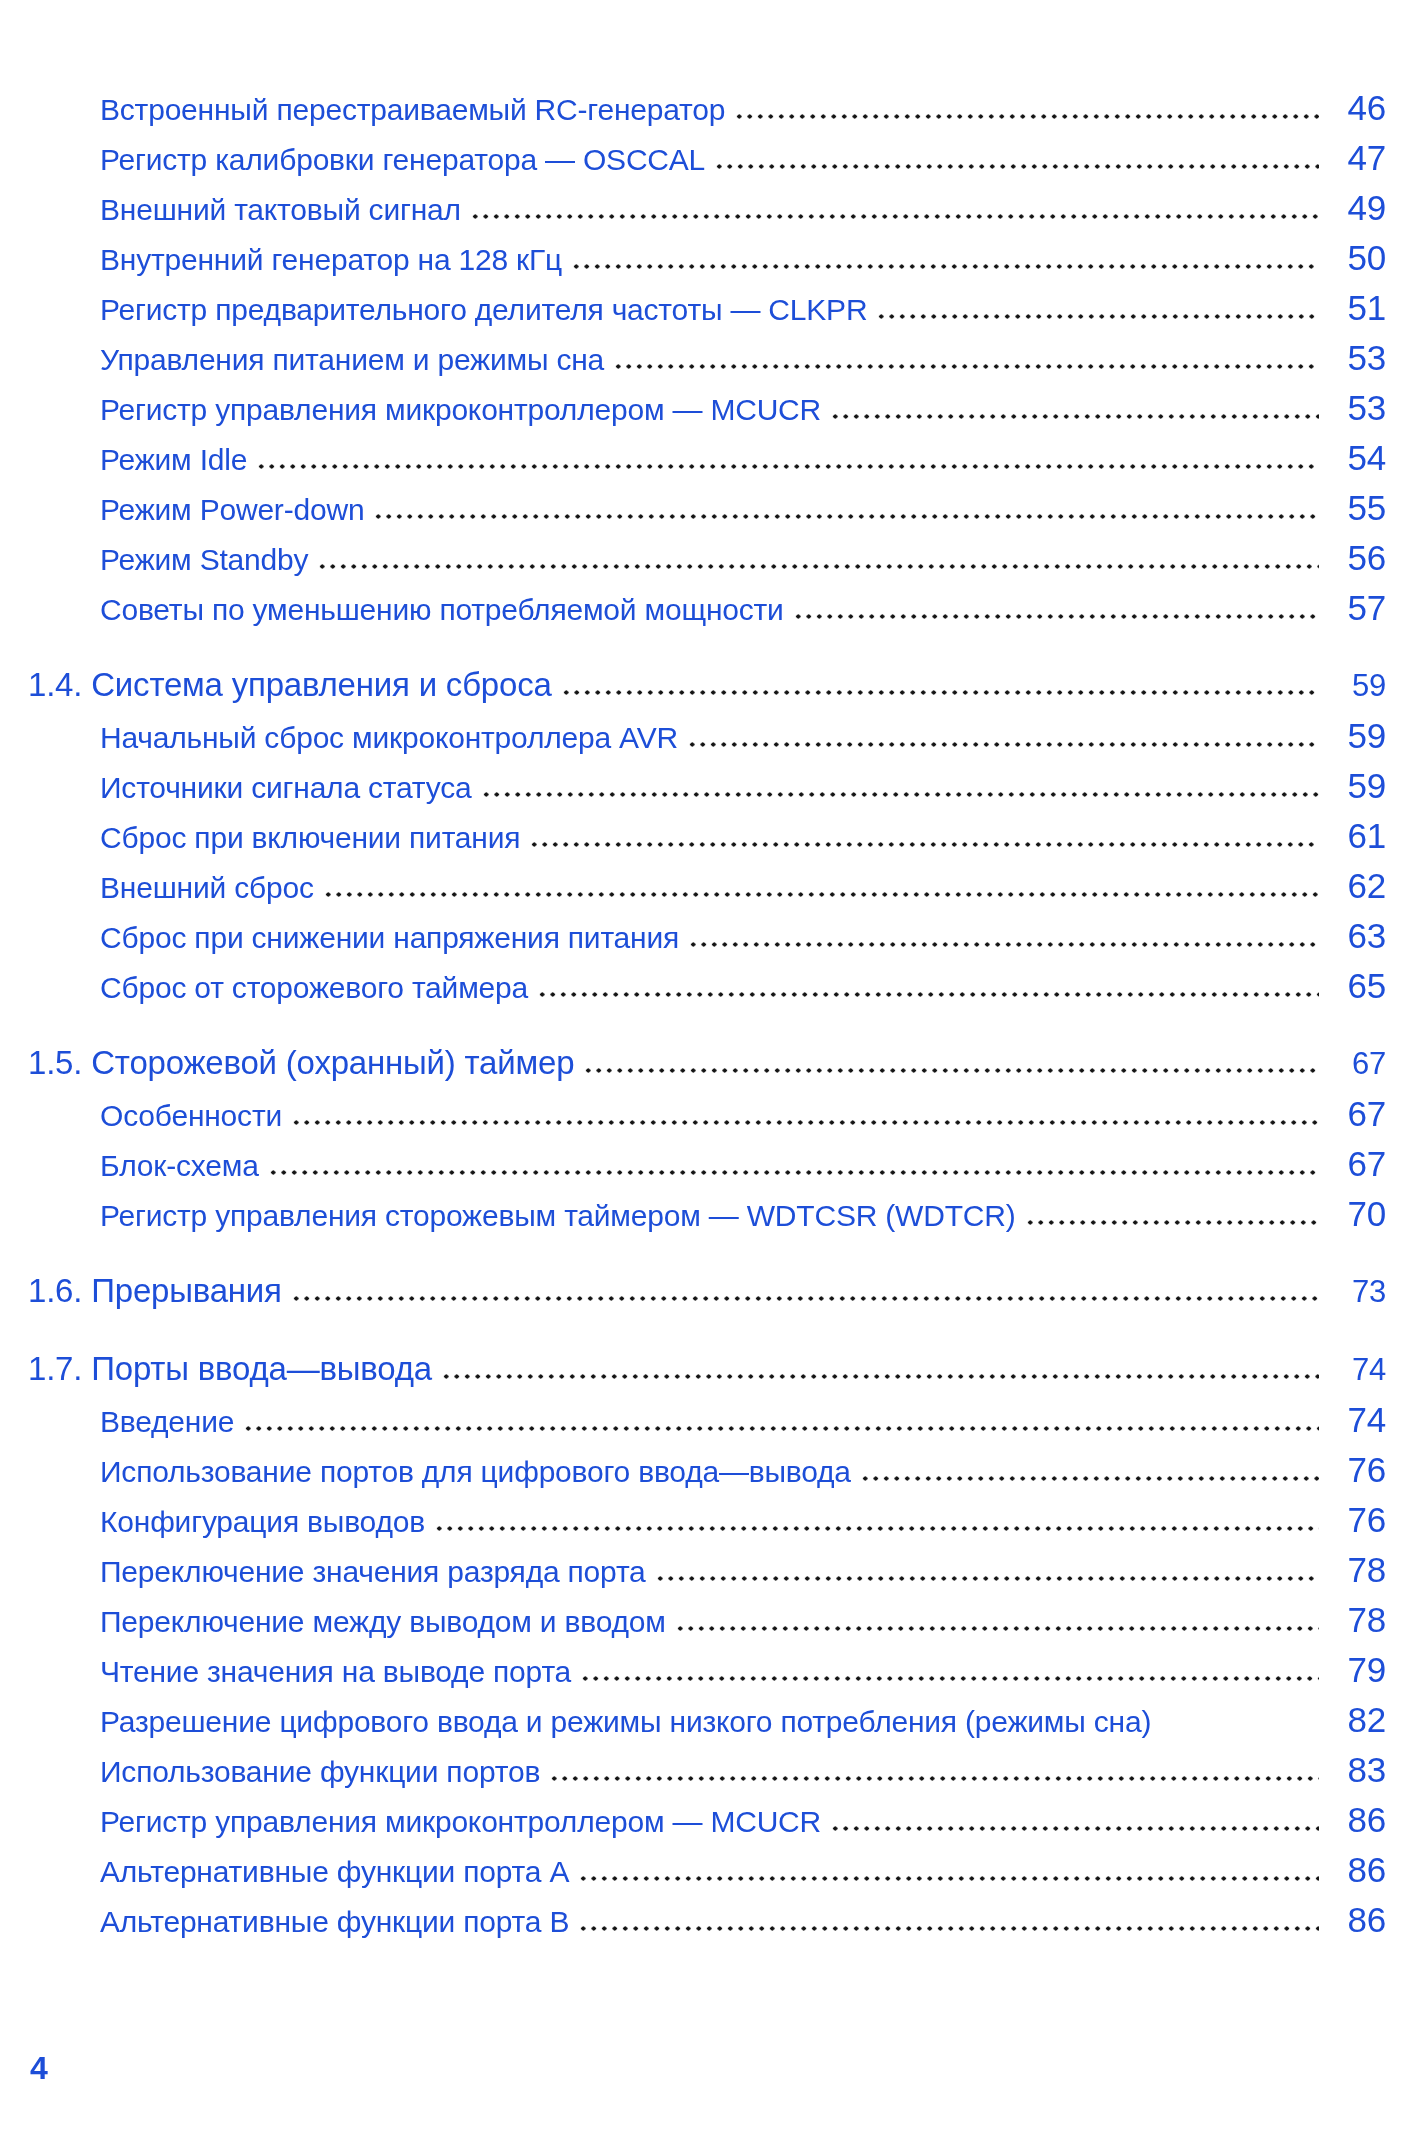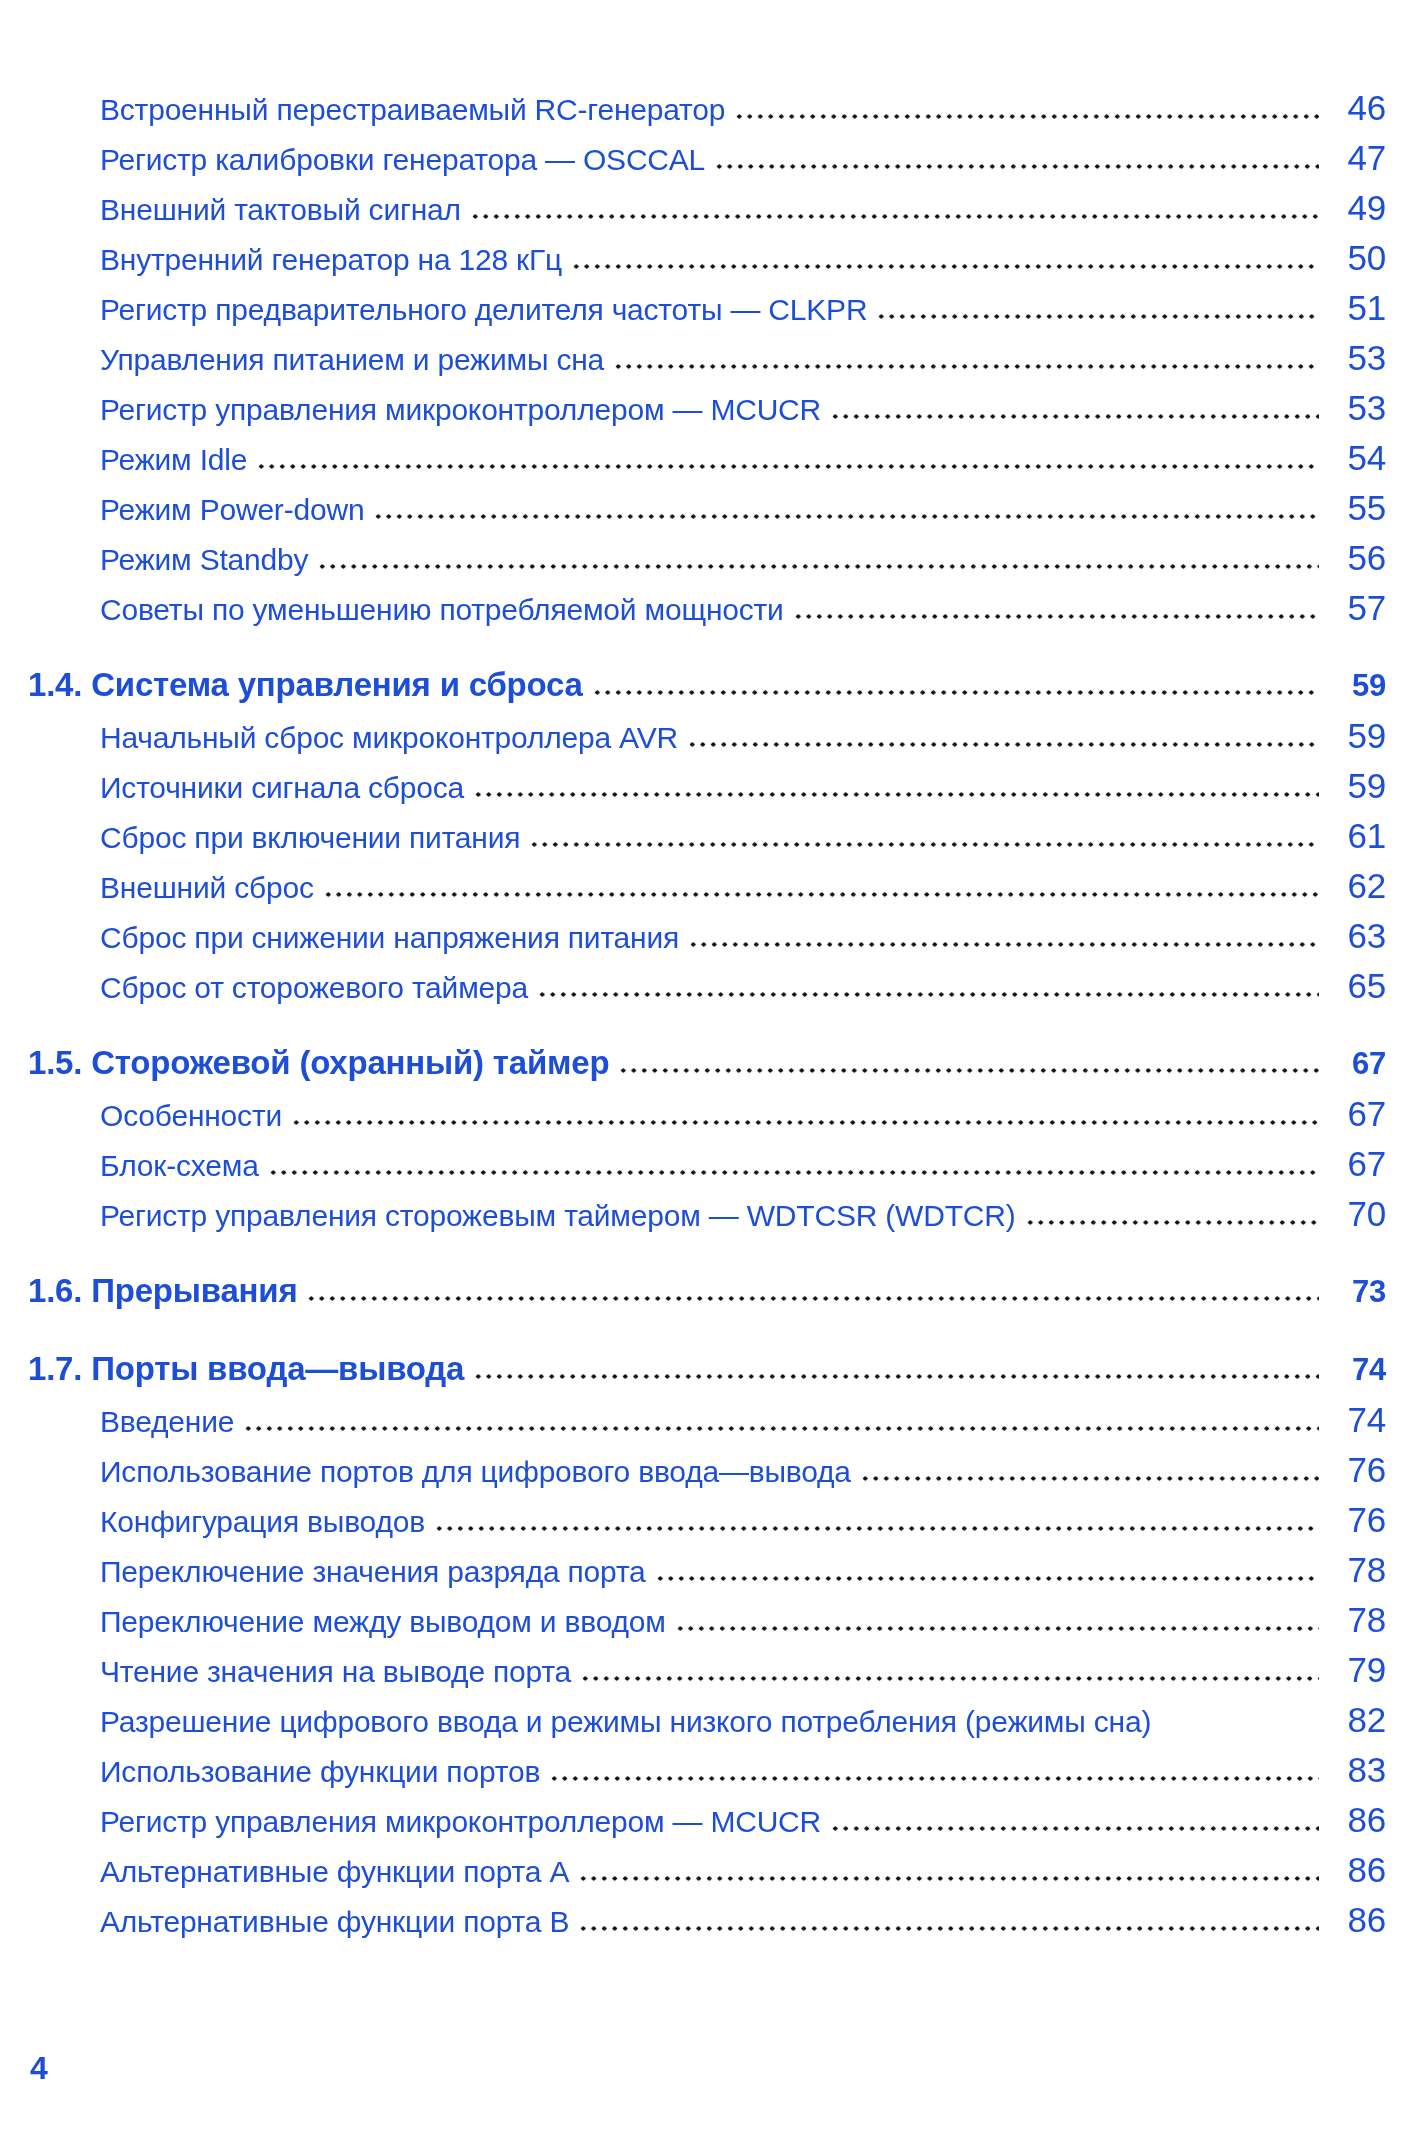--- a/index.html
+++ b/index.html
@@ -30,21 +30,20 @@
     align-items: baseline;
   }
   .row.item {
     padding-left: 100px;
     font-size: 30px;
   }
   .row.heading {
     padding-left: 28px;
     font-size: 33px;
     margin-top: 28px;
-    font-weight: bold;
   }
   .label {
     white-space: nowrap;
     flex: 0 0 auto;
     line-height: 1.15;
   }
   .leader {
     flex: 1 1 0;
     min-width: 0;
     height: 7px;
@@ -138,21 +137,21 @@
         <span class="label">1.4. Система управления и сброса</span>
         <span class="leader"></span>
         <span class="pagenum">59</span>
       </div>
       <div class="row item">
         <span class="label">Начальный сброс микроконтроллера AVR</span>
         <span class="leader"></span>
         <span class="pagenum">59</span>
       </div>
       <div class="row item">
-        <span class="label">Источники сигнала сброса</span>
+        <span class="label">Источники сигнала статуса</span>
         <span class="leader"></span>
         <span class="pagenum">59</span>
       </div>
       <div class="row item">
         <span class="label">Сброс при включении питания</span>
         <span class="leader"></span>
         <span class="pagenum">61</span>
       </div>
       <div class="row item">
         <span class="label">Внешний сброс</span>

